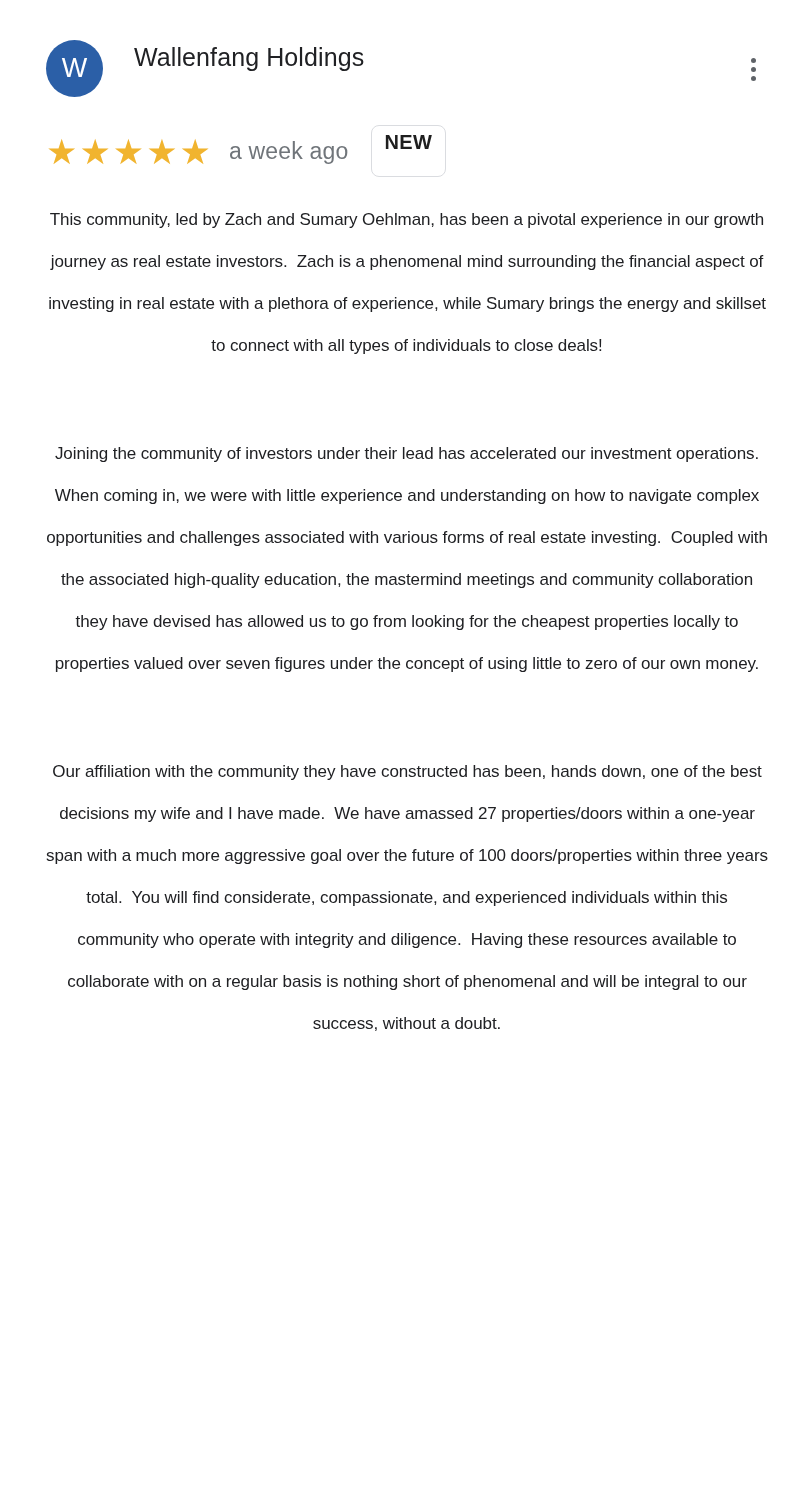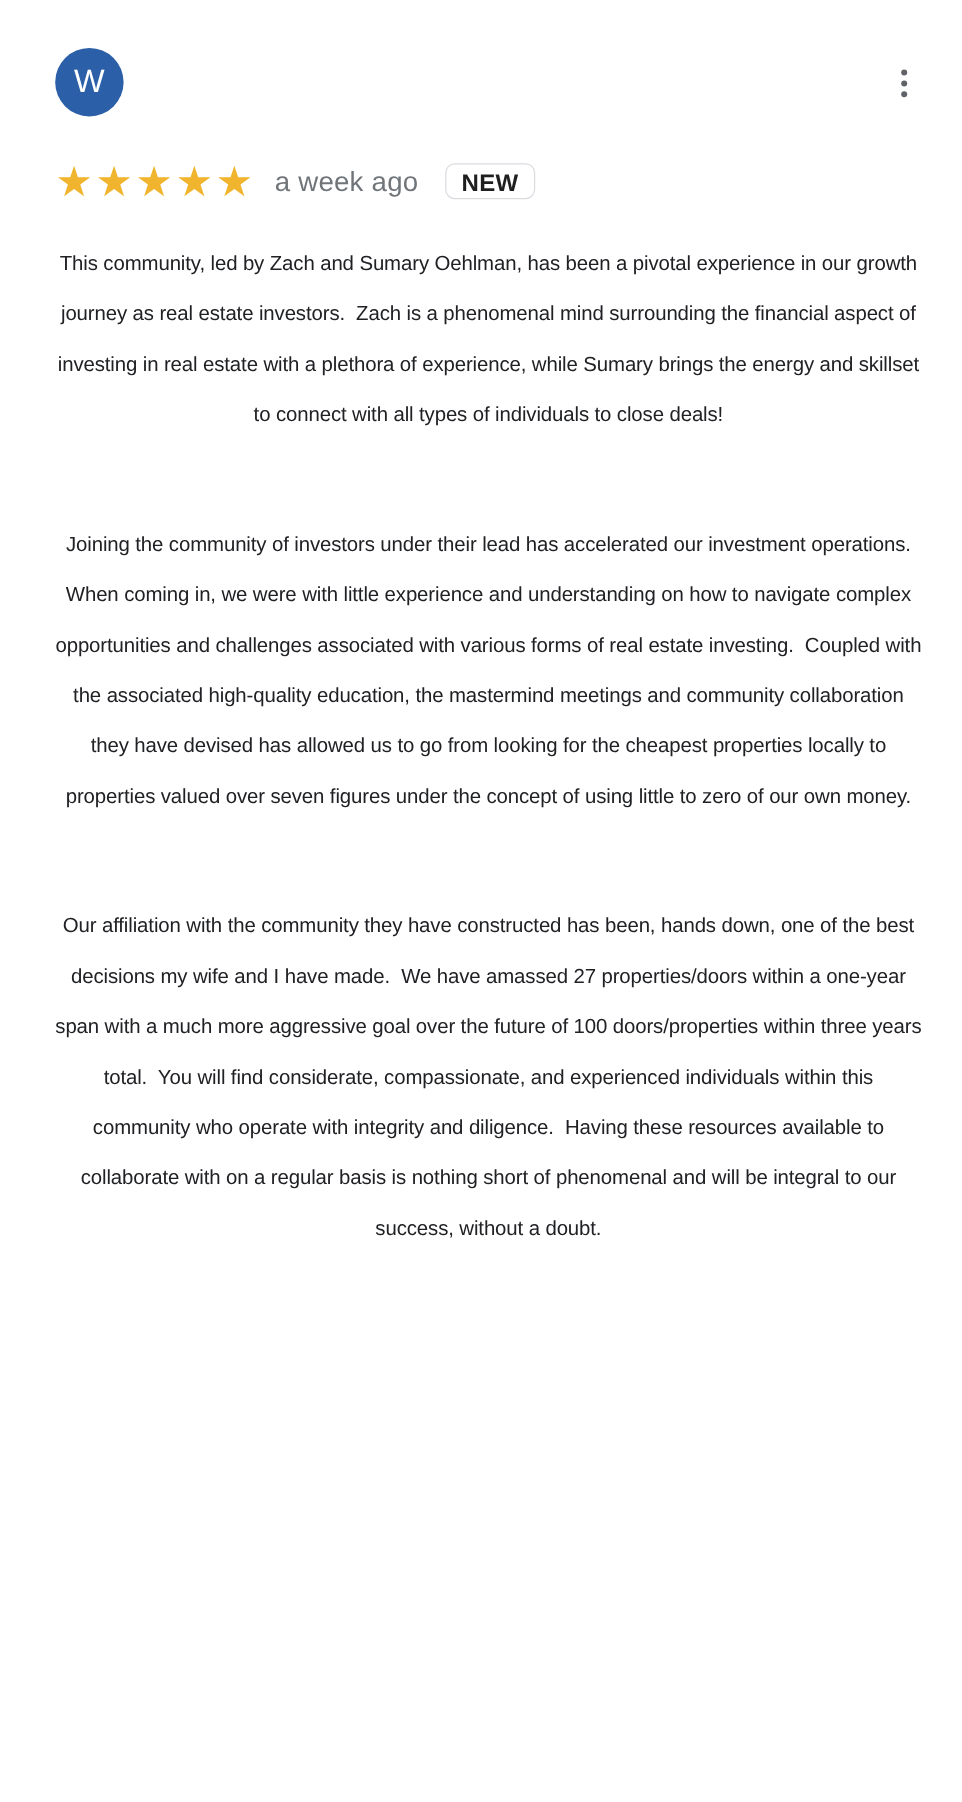--- a/index.html
+++ b/index.html
@@ -85,21 +85,21 @@
     font-size: 23px;
     color: #70757a;
     margin-left: 16px;
     letter-spacing: 0.2px;
   }
   .new-badge {
     display: inline-block;
     margin-left: 22px;
     border: 1px solid #dadce0;
     border-radius: 8px;
-    padding: 5px 13px 0 13px;
+    padding: 5px 13px 22px 13px;
     font-size: 20px;
     font-weight: bold;
     color: #1f1f1f;
     letter-spacing: 0.3px;
     background: #ffffff;
   }
   .review-body {
     margin-top: 28px;
     width: 722px;
   }
@@ -118,20 +118,21 @@
 </head>
 <body>
 
 <div class="review-card">
 
   <div class="header">
     <div class="avatar">
       <span>W</span>
     </div>
     <div class="id-block">
+      <div class="reviewer-name">Wallenfang Holdings</div>
     </div>
     <button class="more-btn" aria-label="More options">
       <span class="dot"></span>
       <span class="dot"></span>
       <span class="dot"></span>
     </button>
   </div>
 
   <div class="rating-row">
     <div class="stars" aria-label="5 stars">

